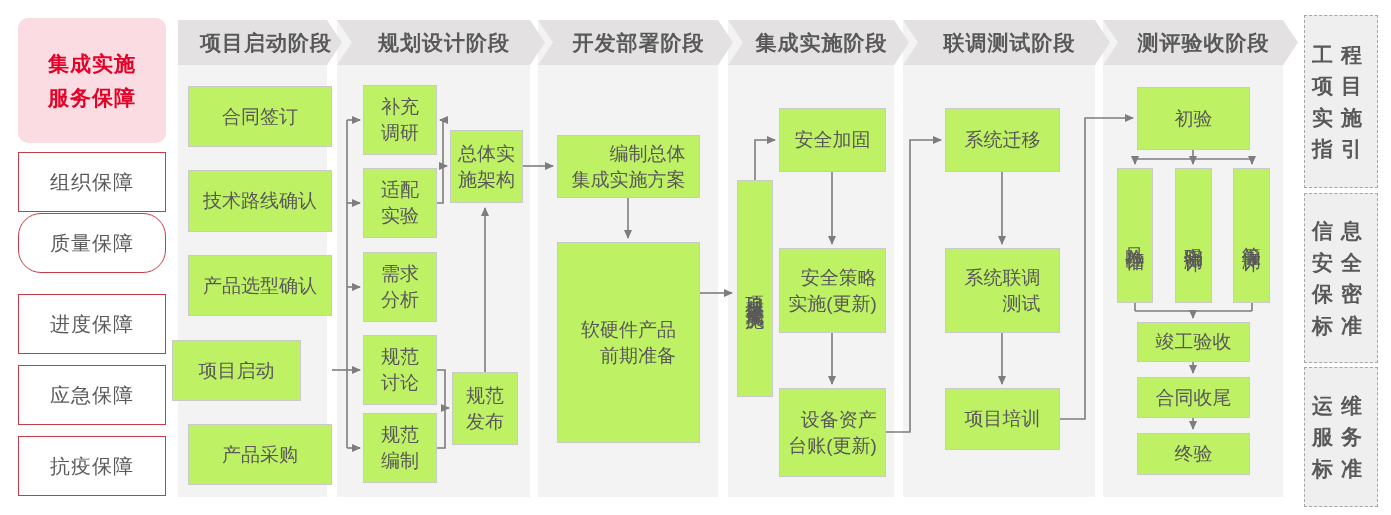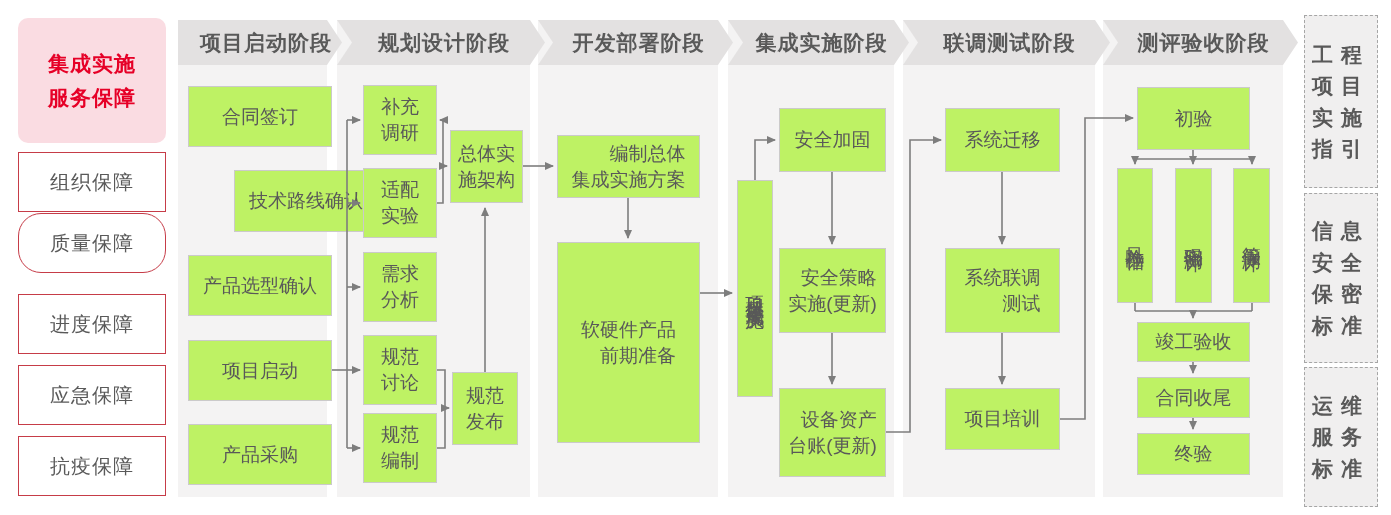--- a/index.html
+++ b/index.html
@@ -70,23 +70,23 @@
 
   <div class="pink">集成实施
 服务保障</div>
   <div class="sideitem" style="top:152px;">组织保障</div>
   <div class="sideitem" style="top:213px;border-radius:23px;">质量保障</div>
   <div class="sideitem" style="top:294px;">进度保障</div>
   <div class="sideitem" style="top:365px;">应急保障</div>
   <div class="sideitem" style="top:436px;">抗疫保障</div>
 
   <div class="box" style="left:188px;top:86px;width:144px;height:61px;">合同签订</div>
-  <div class="box" style="left:188px;top:170px;width:144px;height:62px;margin-left:46px;">技术路线确认</div>
+  <div class="box" style="left:188px;top:170px;width:144px;height:62px;">技术路线确认</div>
   <div class="box" style="left:188px;top:255px;width:144px;height:61px;">产品选型确认</div>
-  <div class="box" style="left:188px;top:340px;width:144px;height:61px;">项目启动</div>
+  <div class="box" style="left:172px;top:340px;width:129px;height:61px;">项目启动</div>
   <div class="box" style="left:188px;top:424px;width:144px;height:61px;">产品采购</div>
 
   <div class="box" style="left:363px;top:85px;width:74px;height:70px;">补充
 调研</div>
   <div class="box" style="left:363px;top:168px;width:74px;height:70px;">适配
 实验</div>
   <div class="box" style="left:363px;top:252px;width:74px;height:70px;">需求
 分析</div>
   <div class="box" style="left:363px;top:335px;width:74px;height:70px;">规范
 讨论</div>

